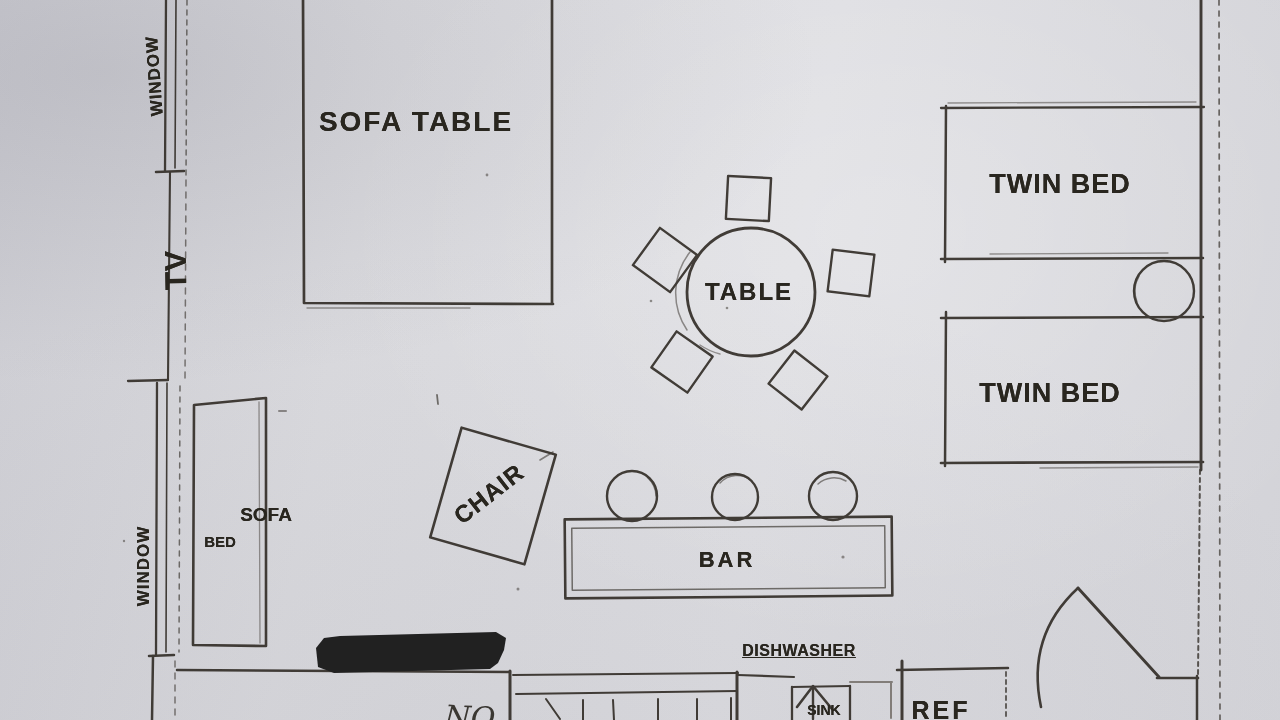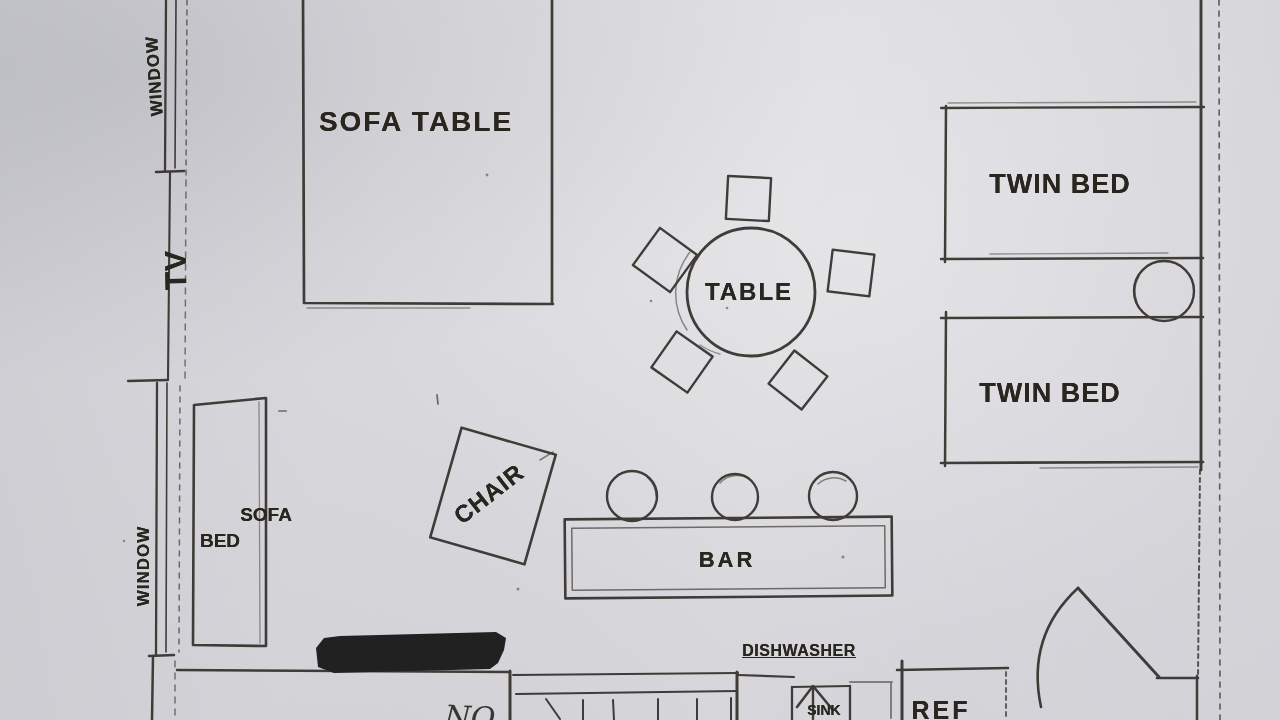--- a/index.html
+++ b/index.html
@@ -19,21 +19,21 @@
     transform:translate(-50%,-50%);text-shadow:0 0 .5px #29261f;
   }
   .l-window-top{left:155px;top:76px;font-size:17px;letter-spacing:1px;transform:translate(-50%,-50%) rotate(-94deg);}
   .l-tv{left:176px;top:270px;font-size:30px;letter-spacing:1px;transform:translate(-50%,-50%) rotate(-91deg);}
   .l-window-bottom{left:144px;top:566px;font-size:17px;letter-spacing:1px;transform:translate(-50%,-50%) rotate(-90deg);}
   .l-pool{left:416px;top:122px;font-size:28px;letter-spacing:2px;}
   .l-table{left:749px;top:292px;font-size:24px;letter-spacing:2px;}
   .l-chair{left:489px;top:494px;font-size:24px;letter-spacing:1px;transform:translate(-50%,-50%) rotate(-38deg);}
   .l-bar{left:727px;top:560px;font-size:22px;letter-spacing:3px;}
   .l-sofa{left:227px;top:515px;font-size:19px;margin-left:39px;}
-  .l-bedword{left:220px;top:541px;font-size:19px;}
+  .l-bedword{left:220px;top:541px;font-size:15px;}
   .l-twin1{left:1060px;top:184px;font-size:27px;letter-spacing:1px;}
   .l-twin2{left:1050px;top:393px;font-size:27px;letter-spacing:1px;}
   .l-dish{left:799px;top:651px;font-size:16px;letter-spacing:.5px;text-decoration:underline;}
   .l-sink{left:824px;top:710px;font-size:14px;}
   .l-ref{left:941px;top:710px;font-size:25px;letter-spacing:3px;}
   .l-note{
     left:470px;top:717px;font-size:30px;font-weight:400;font-style:italic;
     font-family:"DejaVu Serif",serif;color:#3a3732;
     transform:translate(-50%,-50%) rotate(3deg);text-shadow:none;
   }

